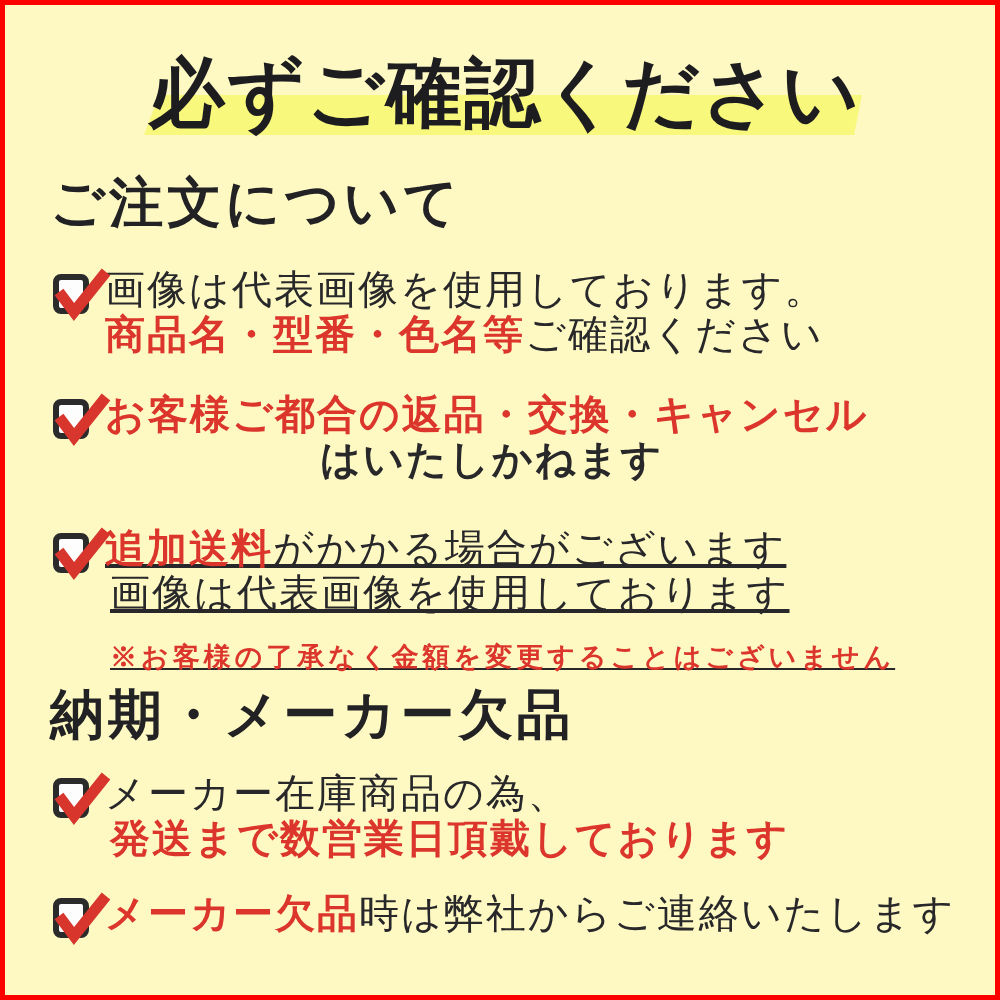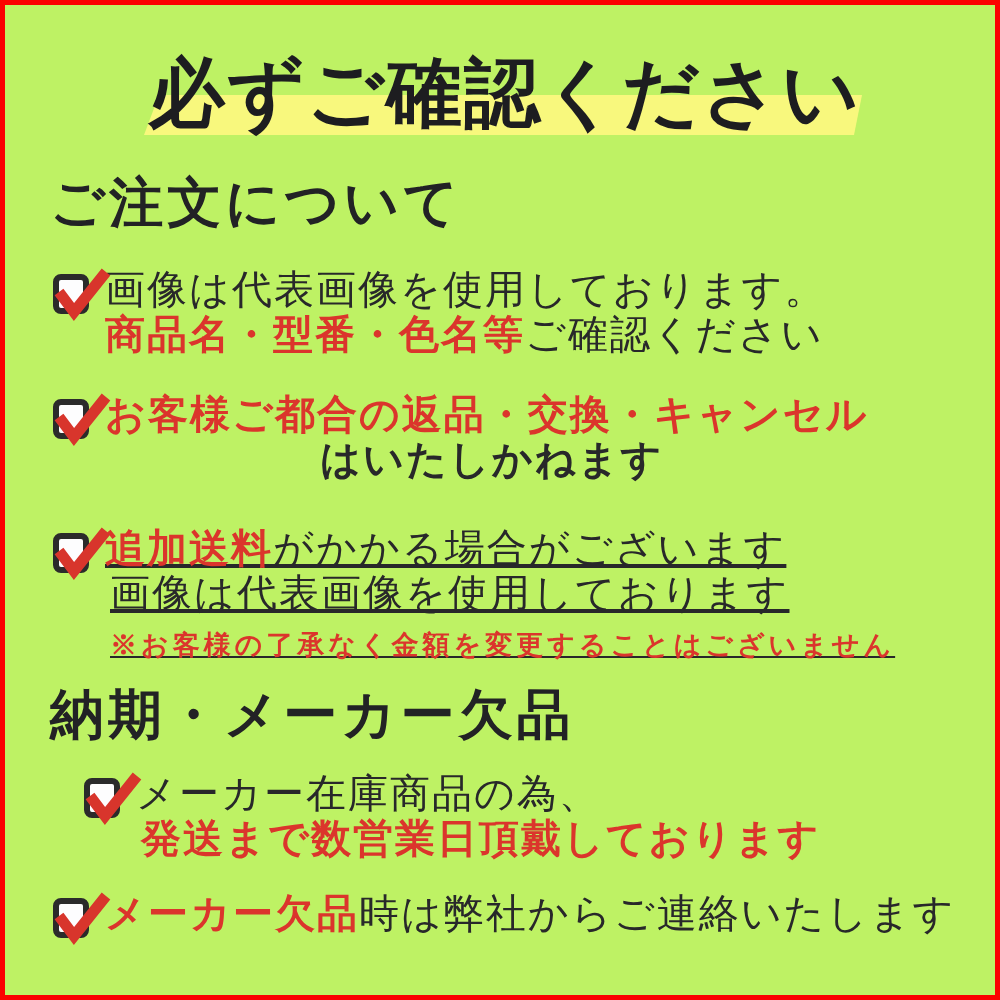--- a/index.html
+++ b/index.html
@@ -1,21 +1,21 @@
 <!DOCTYPE html>
 <html lang="ja"><head>
 <meta charset="utf-8">
 <style>
   html,body { margin:0; padding:0; background:#fff; }
   .page {
     position:relative;
     width:1000px; height:1000px;
     box-sizing:border-box;
     border:5px solid #fb0100;
-    background:#bef264;
+    background:#fef9c3;
     overflow:hidden;
     font-family:"Liberation Serif","DejaVu Serif",serif;
     color:#28282a;
   }
 
   
   .title-highlight {
     position:absolute; left:139px; top:90px;
     width:718px; height:40px;
     background:#f8f87d;
@@ -45,21 +45,21 @@
     margin:0;
     font-size:40px; line-height:45px;
     letter-spacing:2px;
     color:#28282a;
   }
   .red  { color:#db352c; font-weight:bold; }
   .blk  { color:#28282a; }
   p.line.indent { margin-left:10px;font-weight:bold; }
   p.line.indent-sm { margin-left:5px; }
   p.line.note {
-    margin-top:12px; margin-left:5px;
+    margin-top:24px; margin-left:5px;
     font-size:27px; line-height:34px; letter-spacing:4px;
   }
   .note .red { font-weight:bold; }
 
   
   .checkbox {
     position:absolute; left:-52px; top:7px;
     width:24px; height:28px;
     border:6px solid #2b2b2b;
     border-radius:8px;
@@ -71,21 +71,21 @@
     overflow:visible;
   }
   .checkbox svg polyline {
     fill:none; stroke:#d8352c; stroke-width:11;
     stroke-linecap:butt; stroke-linejoin:miter;
   }
 
   #item-1 { top:262px; }
   #item-2 { top:387px;text-align:center; }
   #item-3 { top:521px;text-decoration:underline; }
-  #item-4 { top:766px;margin-left:31px; }
+  #item-4 { top:766px; }
   #item-5 { top:886px; }
 </style>
 </head>
 <body>
 
 <div class="page">
 
   <div class="title-highlight"></div>
   <h1 class="title">必ずご確認ください</h1>
 

